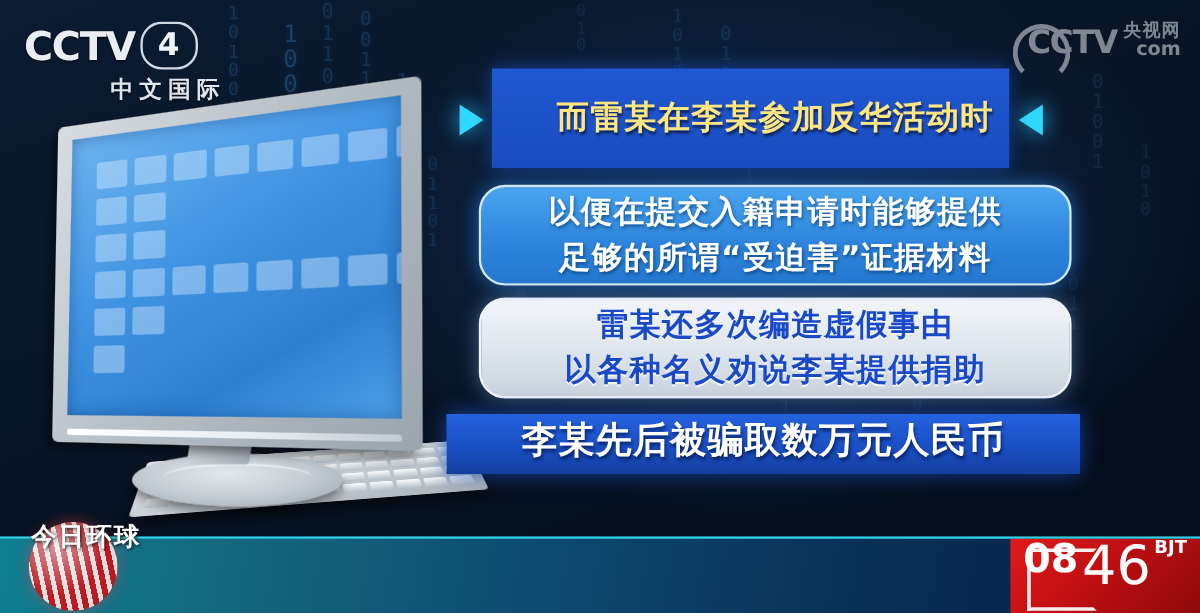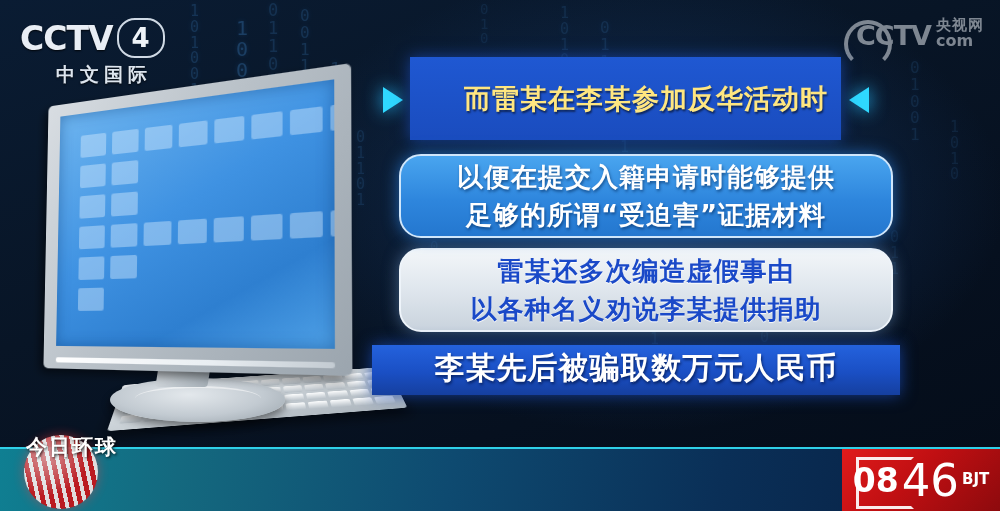--- a/index.html
+++ b/index.html
@@ -74,31 +74,31 @@
     letter-spacing:-1px;color:#e9eef5;line-height:1;
     text-shadow:0 1px 2px rgba(0,0,0,.8);
   }
   .cctv-row{display:flex;align-items:center;gap:4px;}
   .cctv-four{
     display:flex;align-items:center;justify-content:center;
     width:44px;height:36px;border:2px solid #cfd9e4;border-radius:18px;
     color:#eef3f8;font-size:26px;font-weight:bold;
   }
   .cctv-sub{
-    margin-top:4px;text-align:center;color:#dde5ee;font-size:19px;font-weight:bold;
+    margin-top:4px;text-align:right;color:#dde5ee;font-size:19px;font-weight:bold;
     letter-spacing:5px;text-shadow:0 1px 2px rgba(0,0,0,.8);
   }
 
   
   #watermark{position:absolute;right:16px;top:18px;opacity:.62;}
   .wm-line{display:flex;align-items:flex-end;gap:5px;}
   .wm-cctv{color:#c7cdd4;font-size:27px;font-weight:bold;letter-spacing:-1px;line-height:1;}
   .wm-com{color:#c7cdd4;font-size:16px;font-weight:bold;line-height:1;}
   .wm-cn{color:#c7cdd4;font-size:15px;font-weight:bold;letter-spacing:1px;line-height:1;}
-  .wm-right{display:flex;flex-direction:column;align-items:flex-start;}
+  .wm-right{display:flex;flex-direction:column;align-items:flex-end;}
   .wm-ring{
     position:absolute;right:92px;top:2px;width:40px;height:40px;border:4px solid #c7cdd4;
     border-radius:50%;border-bottom-color:transparent;
   }
 
   
   .arrow{position:absolute;width:0;height:0;filter:drop-shadow(0 0 9px rgba(40,190,255,.95));}
   .arrow-r{border-top:13px solid transparent;border-bottom:13px solid transparent;border-left:20px solid #2fd8ff;}
   .arrow-l{border-top:13px solid transparent;border-bottom:13px solid transparent;border-right:20px solid #2fd8ff;}
 
@@ -164,21 +164,21 @@
     text-shadow:1px 1px 3px rgba(0,0,0,.85);
   }
   #headline{
     position:absolute;left:150px;top:0;height:62px;display:flex;align-items:center;
     color:#ffffff;font-size:27px;font-weight:bold;letter-spacing:.5px;white-space:nowrap;
     text-shadow:1px 2px 4px rgba(0,0,0,.8);
   }
   #clock{
     position:absolute;right:0;top:0;width:158px;height:62px;
     background:linear-gradient(135deg,#e01b1b 0%,#c00f12 45%,#8d0a0d 100%);
-    display:flex;align-items:center;justify-content:center;gap:3px;margin-left:36px;
+    display:flex;align-items:flex-start;justify-content:center;gap:3px;margin-left:36px;
   }
   .clk-brk{
     position:absolute;left:14px;top:8px;width:52px;height:46px;
     border:3px solid rgba(255,255,255,.92);
     border-right-color:transparent;
   }
   .clk-hh{position:relative;z-index:2;color:#fff;font-size:33px;font-weight:bold;line-height:1;}
   .clk-mm{color:#fff;font-size:45px;font-weight:normal;line-height:1;}
   .clk-tz{color:#fff;font-size:15px;font-weight:bold;line-height:1;padding-bottom:2px;}
 </style>

